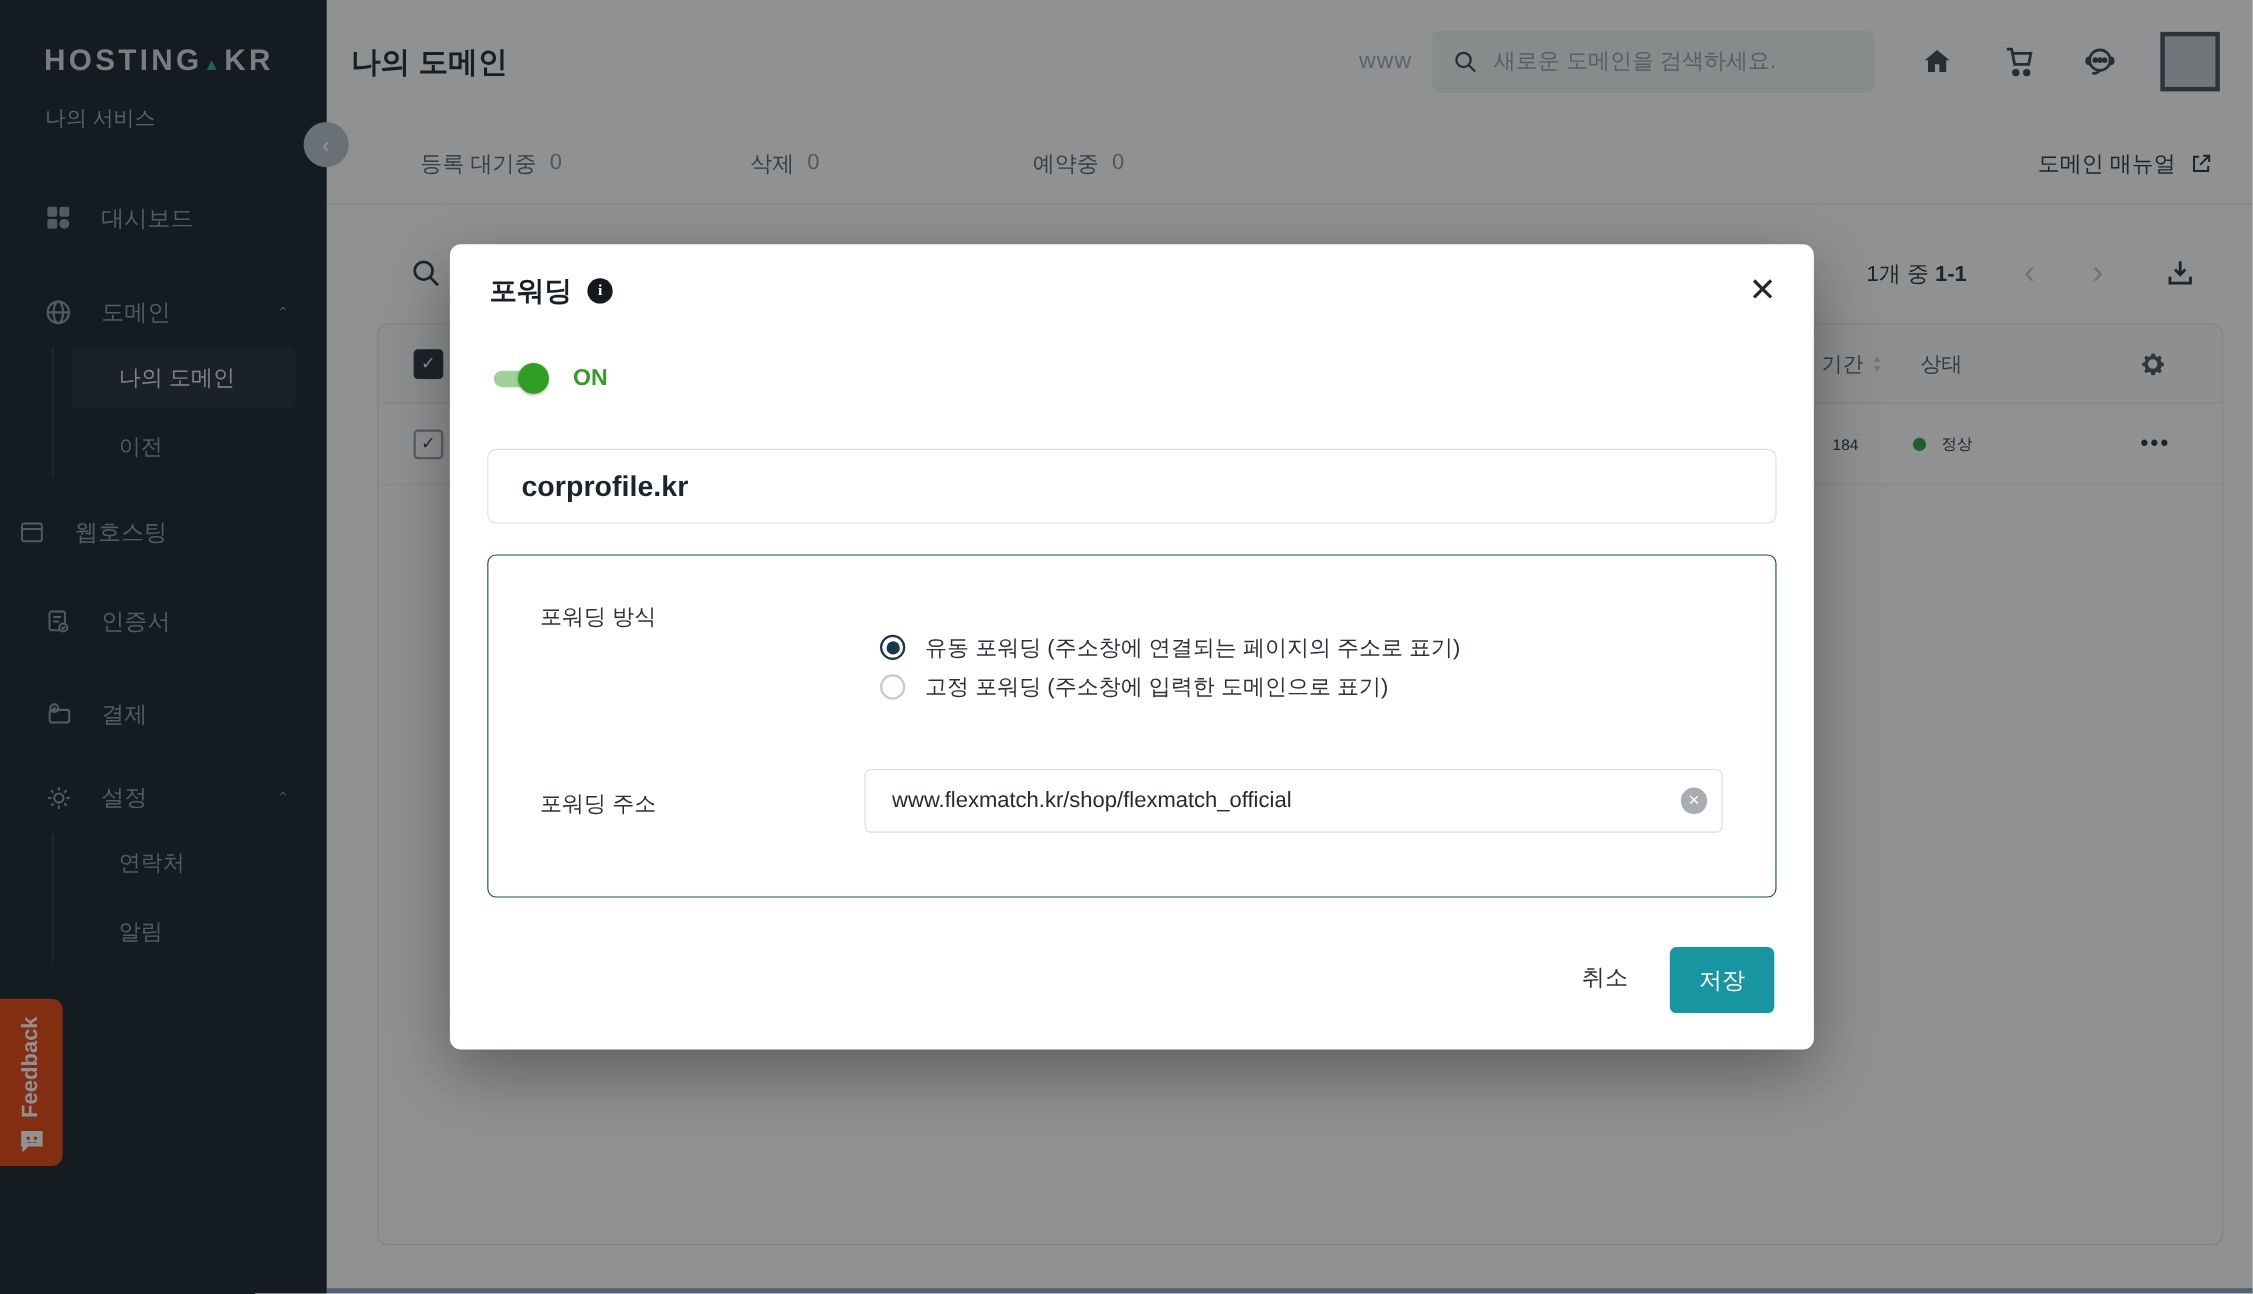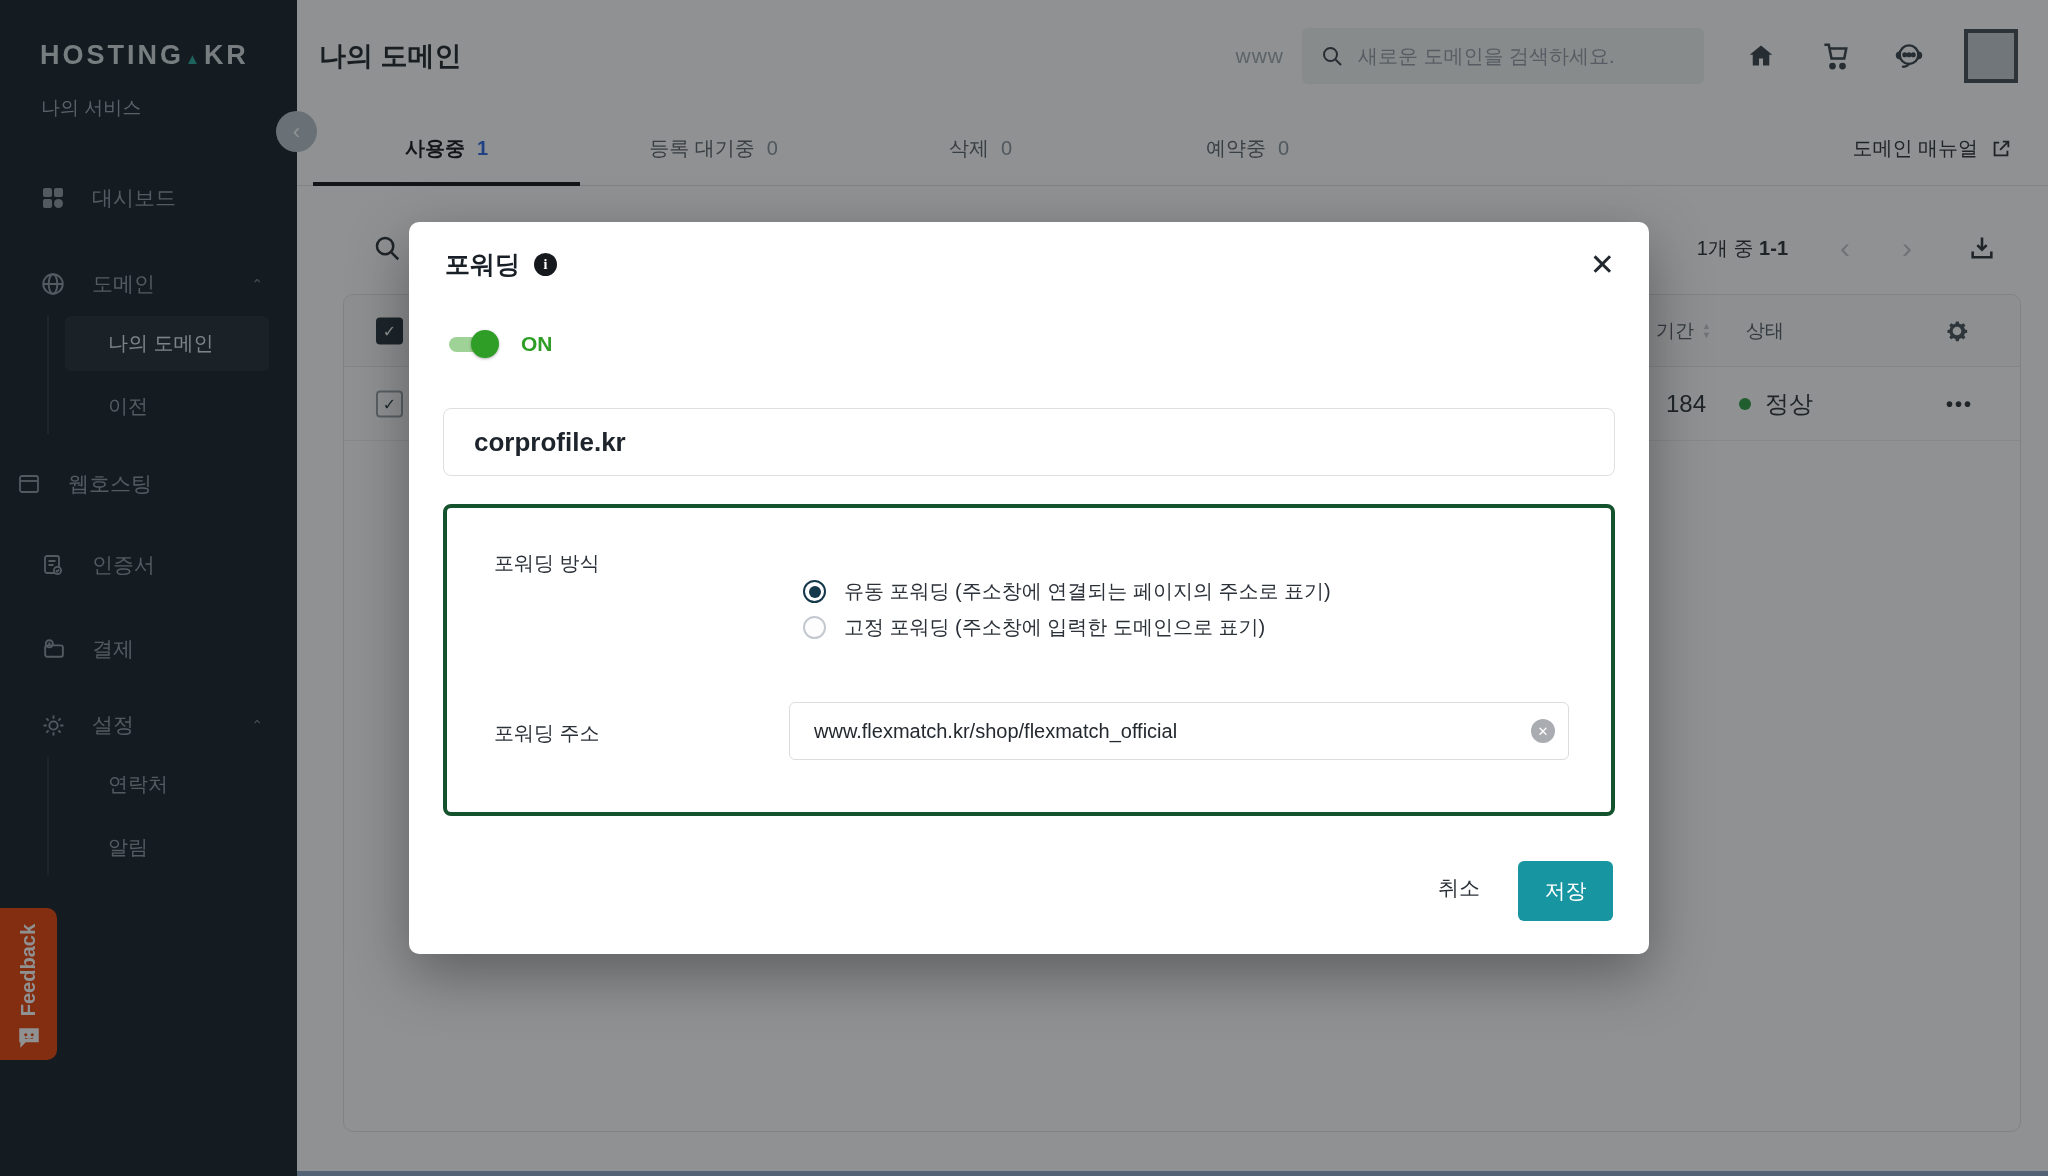--- a/index.html
+++ b/index.html
@@ -54,39 +54,39 @@
   .page-chev { font-size:30px; color:#c3c7cb; margin-left:52px; cursor:pointer; line-height:1; }
   .dl { margin-left:56px; }
 
   .table-card { position:absolute; left:46px; right:27px; top:108px; bottom:44px; border:1px solid #e2e2e2; border-radius:10px; overflow:hidden; background:#fff; }
   .thead { height:72px; border-bottom:1px solid #e8e8e8; position:relative; background:#fbfcfc; }
   .trow { height:74px; border-bottom:1px solid #efefef; position:relative; }
   .cb { position:absolute; left:32px; top:50%; transform:translateY(-50%); width:27px; height:27px; border-radius:4px; display:flex; align-items:center; justify-content:center; }
   .cb.dark { background:#26333d; color:#fff; }
   .cb.light { background:#fff; border:2px solid #9aa1a8; color:#2b3942; }
   .th-label { position:absolute; top:50%; transform:translateY(-50%); font-size:19px; color:#555e66; display:flex; align-items:center; gap:8px; }
-  .td-val { position:absolute; top:50%; transform:translateY(-50%); font-size:24px; color:#2b3238; display:flex; align-items:center; }
+  .td-val { position:absolute; top:50%; transform:translateY(-50%); font-size:14px; color:#2b3238; display:flex; align-items:center; }
   .sort-icon { display:flex; flex-direction:column; gap:2px; color:#c2c6cb; font-size:9px; line-height:0.7; }
   .status-dot { width:12px; height:12px; border-radius:50%; background:#2f9e44; margin-right:14px; }
   .more-dots { letter-spacing:2px; font-weight:bold; color:#2b3238; font-size:20px; }
   .bottom-line { position:absolute; left:0; right:0; bottom:0; height:5px; background:#8fa9c9; }
 
   
   .overlay { position:absolute; inset:0; background:rgba(18,21,24,0.47); z-index:20; }
   .modal { position:absolute; left:409px; top:222px; width:1240px; height:732px; background:#fff; border-radius:10px; z-index:30; box-shadow:0 20px 60px rgba(0,0,0,0.35); }
   .m-title { position:absolute; left:36px; top:26px; font-size:25px; font-weight:bold; color:#181f26; display:flex; align-items:center; }
   .info-icon { width:23px; height:23px; border-radius:50%; background:#15191d; color:#fff; font-size:14px; font-weight:bold; display:inline-flex; align-items:center; justify-content:center; margin-left:14px; font-family:"Liberation Serif",serif; }
   .m-close { position:absolute; right:28px; top:22px; font-size:30px; color:#23292f; cursor:pointer; line-height:1; padding:6px; }
   .m-toggle-row { position:absolute; left:40px; top:110px; display:flex; align-items:center; }
   .switch { position:relative; width:46px; height:20px; cursor:pointer; }
   .switch .track { position:absolute; left:0; top:3px; width:46px; height:15px; border-radius:8px; background:#9fd296; }
   .switch .knob { position:absolute; right:-4px; top:-4px; width:28px; height:28px; border-radius:50%; background:#2f9e27; box-shadow:0 1px 3px rgba(0,0,0,0.3); }
   .toggle-label { margin-left:26px; font-size:21px; font-weight:bold; color:#2f9e27; }
   .m-input1 { position:absolute; left:34px; top:186px; width:1172px; height:68px; border:1px solid #dfdfdf; border-radius:8px; font-size:26px; font-weight:bold; color:#1d242b; padding:0 30px; outline:none; font-family:inherit; }
-  .m-section { position:absolute; left:34px; top:282px; width:1172px; height:312px; border:4px solid #14532d; border-radius:8px; }
+  .m-section { position:absolute; left:34px; top:282px; width:1172px; height:312px; border:1px solid #14532d; border-radius:8px; }
   .sec-label { position:absolute; left:47px; font-size:20px; color:#2b3138; }
   .radio-row { position:absolute; left:356px; display:flex; align-items:center; cursor:pointer; }
   .radio { width:23px; height:23px; border-radius:50%; flex-shrink:0; }
   .radio.sel { border:2px solid #15384a; position:relative; }
   .radio.sel::after { content:""; position:absolute; left:50%; top:50%; transform:translate(-50%,-50%); width:12px; height:12px; border-radius:50%; background:#15384a; }
   .radio.unsel { border:2px solid #c3c9cf; background:#fdfdfe; }
   .radio-label { margin-left:18px; font-size:20px; color:#2b3138; }
   .m-input2-wrap { position:absolute; left:342px; top:194px; width:780px; height:58px; }
   .m-input2 { width:100%; height:100%; border:1px solid #dcdcdc; border-radius:6px; font-size:20px; color:#23292f; padding:0 56px 0 24px; outline:none; font-family:inherit; }
   .clear-icon { position:absolute; right:14px; top:17px; width:24px; height:24px; border-radius:50%; background:#a9adb2; color:#fff; font-size:13px; display:flex; align-items:center; justify-content:center; cursor:pointer; }
@@ -243,24 +243,20 @@
               <circle cx="15.2" cy="11" r="1" fill="#39434c"></circle>
               <path d="M5 9.5v4a1.6 1.6 0 0 1-2-1.6v-.8A1.6 1.6 0 0 1 5 9.5zM19 9.5v4a1.6 1.6 0 0 0 2-1.6v-.8a1.6 1.6 0 0 0-2-1.6z" fill="#39434c"></path>
               <path d="M12 18c-2 2.4-4.5 2-4.5 2" stroke-linecap="round"></path>
             </svg>
         </span>
         <div class="avatar"></div>
       </div>
     </div>
 
     <div class="tabsbar">
-      <div class="tab active">
-        <span>사용중</span>
-        <span class="count">1</span>
-      </div>
       <div class="tab">
         <span>등록 대기중</span>
         <span class="count">0</span>
       </div>
       <div class="tab">
         <span>삭제</span>
         <span class="count">0</span>
       </div>
       <div class="tab">
         <span>예약중</span>

